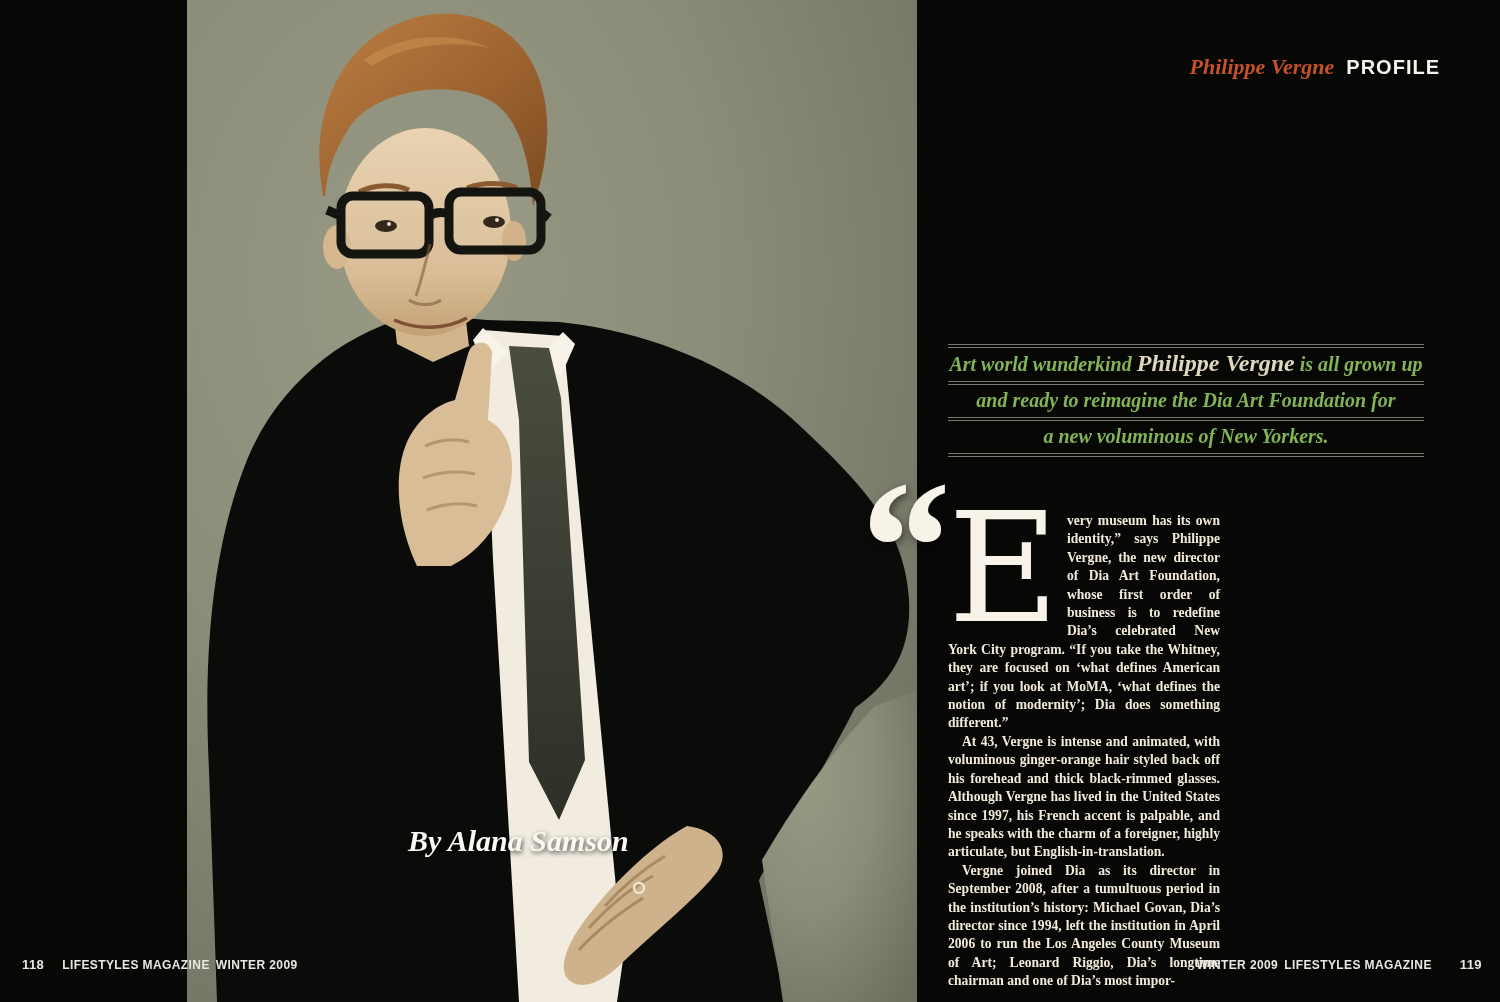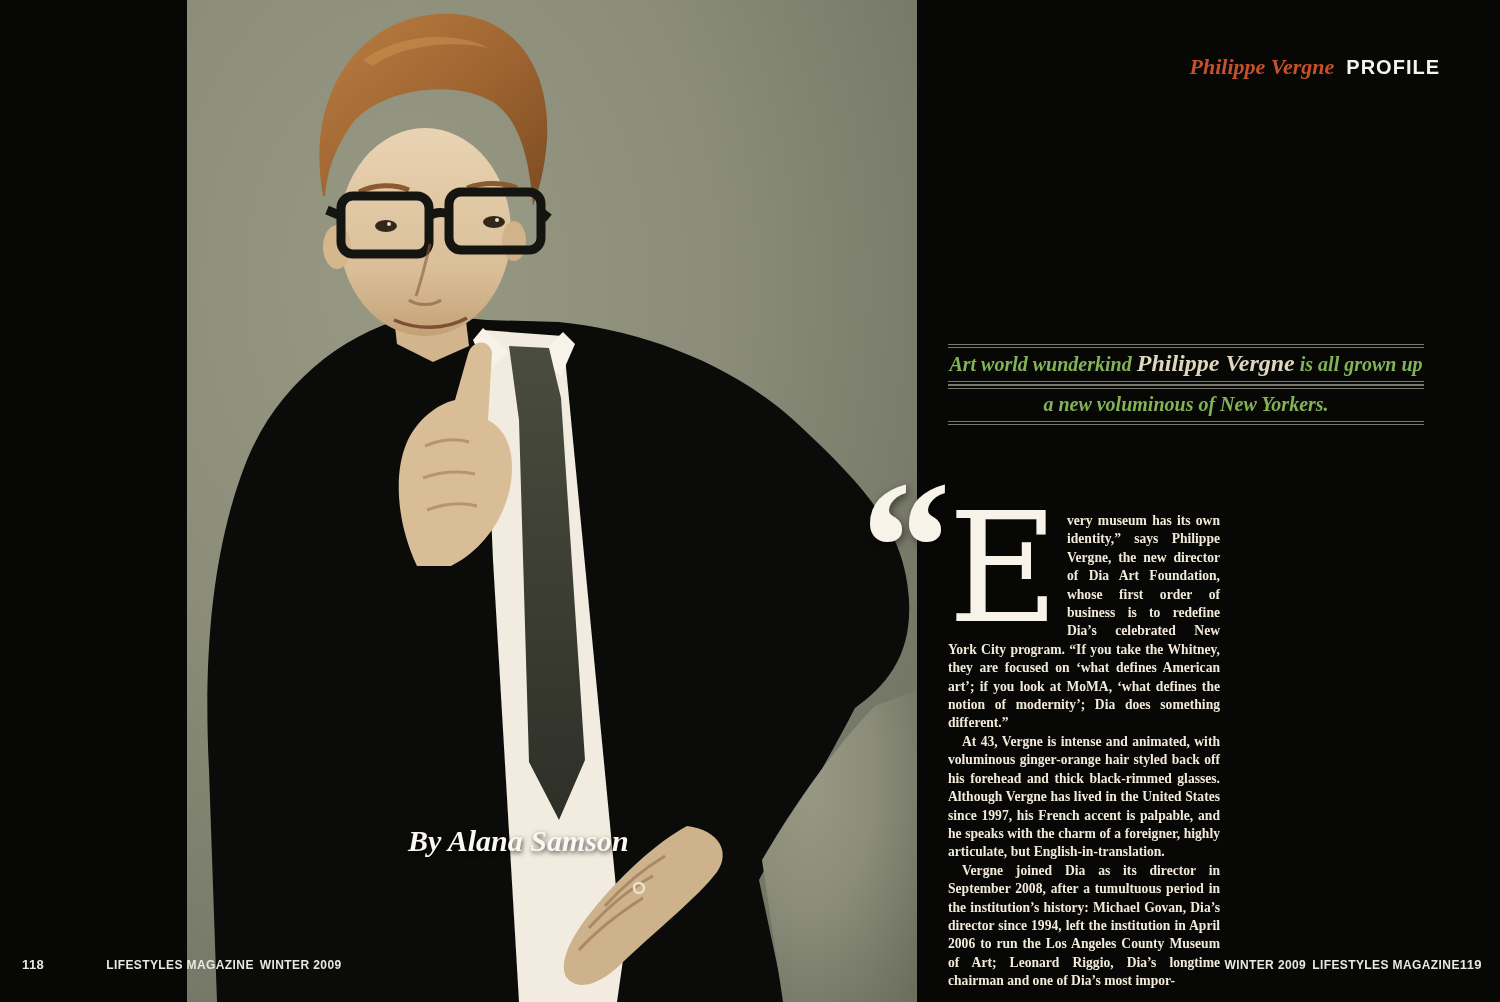--- a/index.html
+++ b/index.html
@@ -74,22 +74,22 @@
 
   
   .folio {
     position:absolute; top:957px;
     font:700 12px/16px "Liberation Sans", sans-serif;
     color:#e9e7e1; letter-spacing:.4px; white-space:nowrap;
   }
   .folio-left  { left:22px; }
   .folio-right { right:18px; }
   .folio .page-num { font-size:13px; }
-  .folio-left  .page-num { margin-right:62px; }
-  .folio-right .page-num { }
+  .folio-left  .page-num { margin-right:18px; }
+  .folio-right .page-num { margin-left:28px; }
   .folio .sep { display:inline-block; width:6px; }
 </style>
 </head>
 <body>
 
 <div id="canvas">
 
   <div id="photo">
     <svg width="730" height="1002" viewBox="0 0 730 1002">
       <defs>
@@ -182,20 +182,21 @@
   <div class="byline">By Alana Samson</div>
 
   <div class="kicker">
     <span class="k-name">Philippe Vergne</span><span class="k-section">PROFILE</span>
   </div>
 
   <div class="intro">
     <div class="intro-rule"></div>
     <div class="intro-line"><span>Art world wunderkind </span><span class="intro-name">Philippe Vergne</span><span> is all grown up</span></div>
     <div class="intro-rule"></div>
+    <div class="intro-line">and ready to reimagine the Dia Art Foundation for</div>
     <div class="intro-rule"></div>
     <div class="intro-line">a new voluminous of New Yorkers.</div>
     <div class="intro-rule"></div>
   </div>
 
   <div class="open-quote">“</div>
   <div class="article">
     <p><span class="dropcap">E</span><span>very museum has its own identity,” says Philippe Vergne, the new director of Dia Art Foundation, whose first order of business is to redefine Dia’s celebrated New York City program. “If you take the Whitney, they are focused on ‘what defines American art’; if you look at MoMA, ‘what defines the notion of modernity’; Dia does something different.”</span></p>
     <p>At 43, Vergne is intense and animated, with voluminous ginger-orange hair styled back off his forehead and thick black-rimmed glasses. Although Vergne has lived in the United States since 1997, his French accent is palpable, and he speaks with the charm of a foreigner, highly articulate, but English-in-translation.</p>
     <p>Vergne joined Dia as its director in September 2008, after a tumultuous period in the institution’s history: Michael Govan, Dia’s director since 1994, left the institution in April 2006 to run the Los Angeles County Museum of Art; Leonard Riggio, Dia’s longtime chairman and one of Dia’s most impor-</p>

